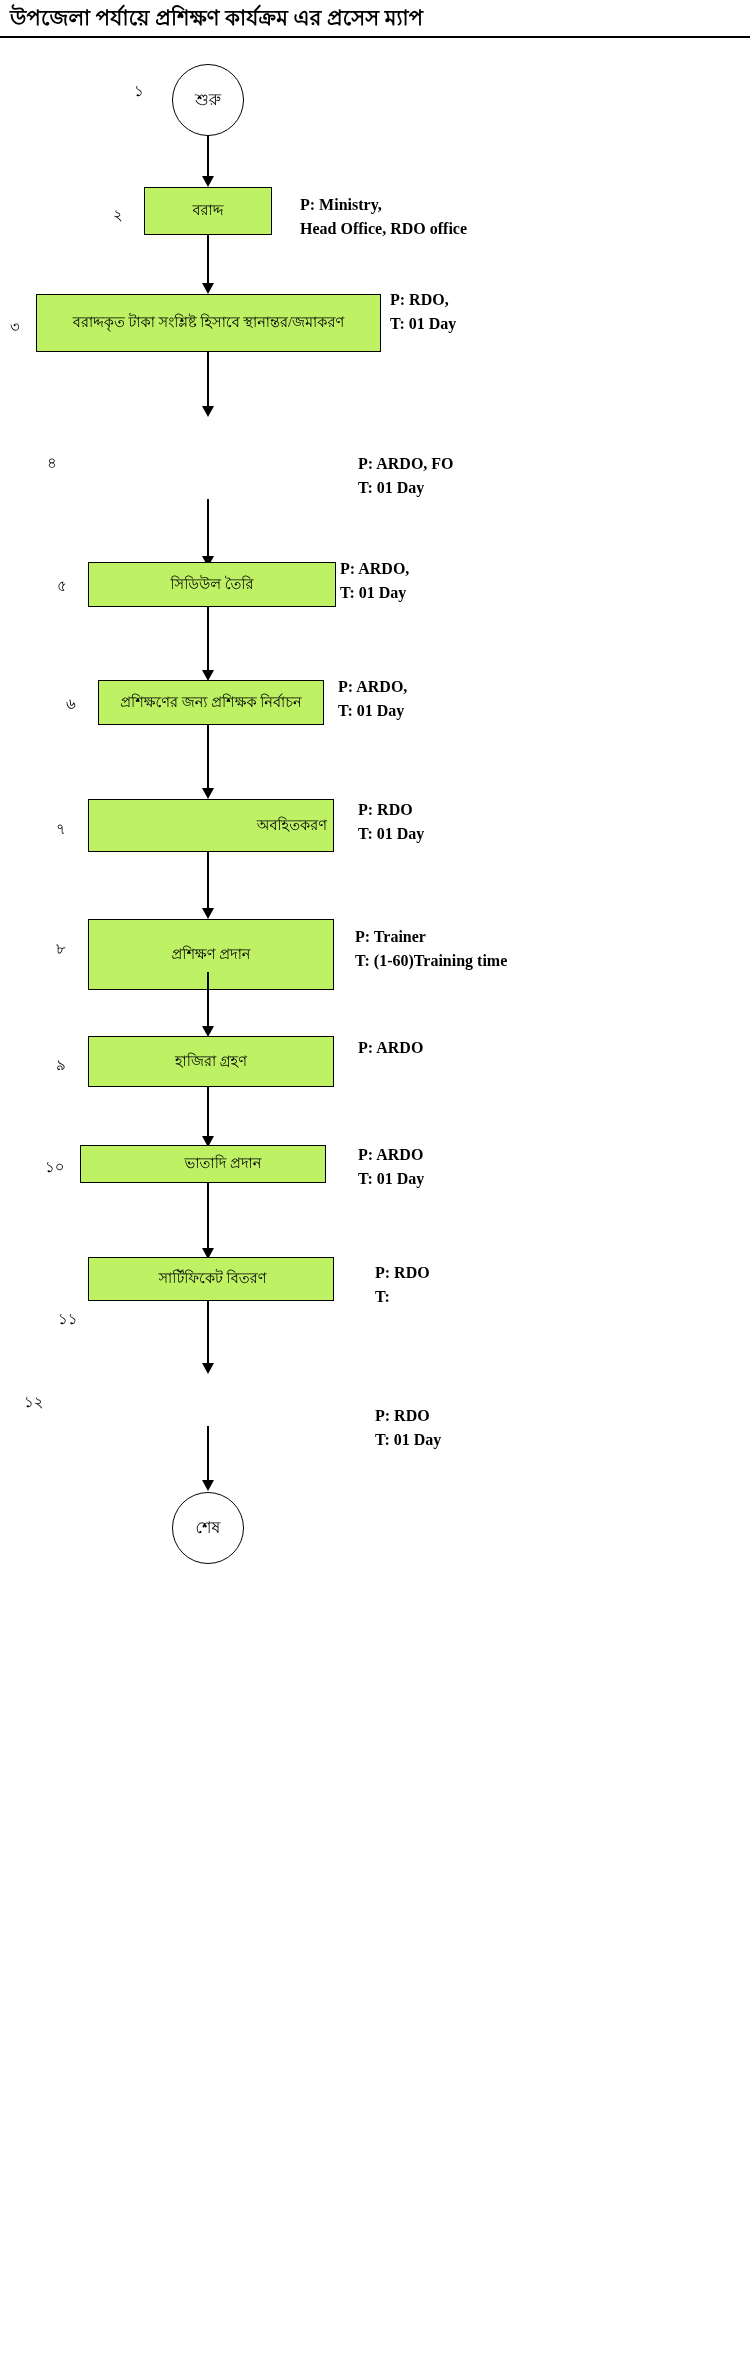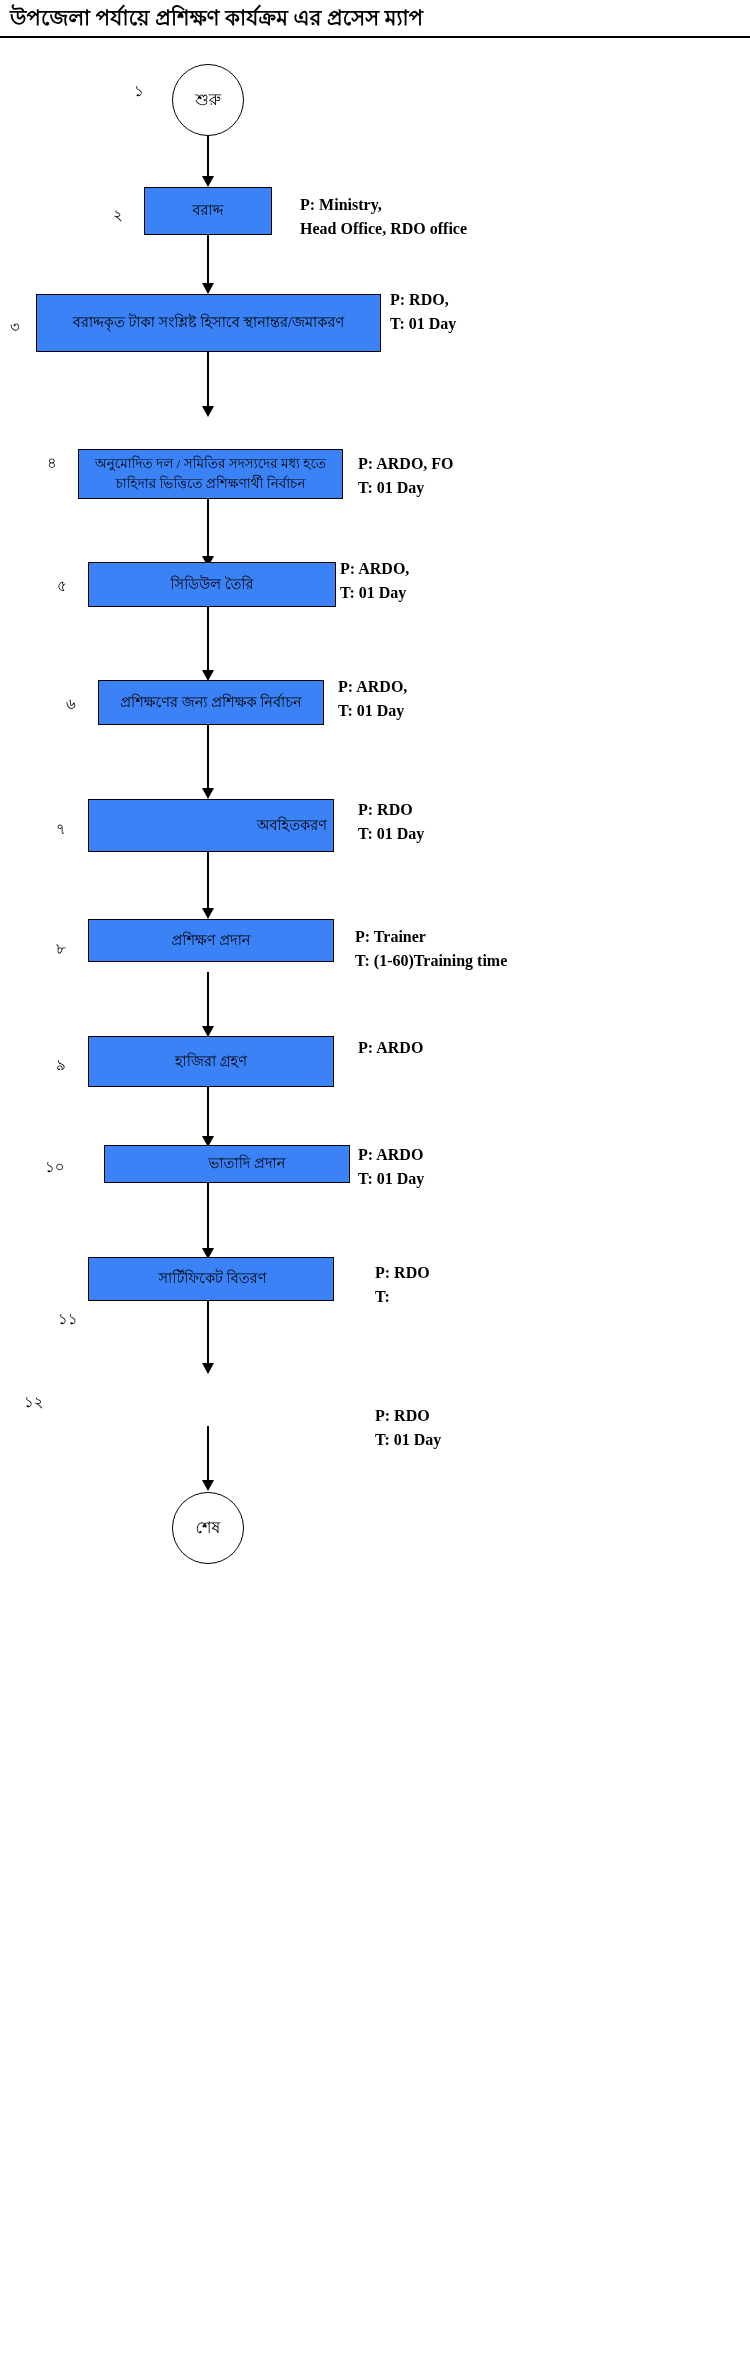--- a/index.html
+++ b/index.html
@@ -34,21 +34,21 @@
     top: 36px;
     width: 750px;
     height: 2px;
     background: #000000;
   }
   
   .node {
     position: absolute;
     box-sizing: border-box;
     border: 1.5px solid #000000;
-    background: #3b82f6;
+    background: #bef264;
     display: flex;
     align-items: center;
     justify-content: center;
     text-align: center;
     font-family: "Liberation Serif", serif;
     font-size: 14.5px;
     line-height: 1.45;
     padding: 2px 6px;
   }
   .terminator {
@@ -122,24 +122,20 @@
 
   <div class="node" style="left:36px; top:294px; width:345px; height:58px;">
     <span>বরাদ্দকৃত টাকা সংশ্লিষ্ট হিসাবে স্থানান্তর/জমাকরণ</span>
   </div>
   <div class="step-num" style="left:10px; top:315px;">৩</div>
   <div class="annot" style="left:390px; top:288px;">P:  RDO,
 T:  01 Day</div>
   <div class="vline" style="left:207px; top:352px; height:58px;"></div>
   <div class="arrowhead" style="left:202px; top:406px;"></div>
 
-  <div class="node" style="left:78px; top:449px; width:265px; height:50px; white-space:pre-line; font-size:13.5px;">
-    <span>অনুমোদিত দল / সমিতির সদস্যদের মধ্য হতে
-চাহিদার ভিত্তিতে প্রশিক্ষণার্থী নির্বাচন</span>
-  </div>
   <div class="step-num" style="left:47px; top:451px;">৪</div>
   <div class="annot" style="left:358px; top:452px;">P:  ARDO, FO
 T:  01 Day</div>
   <div class="vline" style="left:207px; top:499px; height:62px;"></div>
   <div class="arrowhead" style="left:202px; top:556px;"></div>
 
   <div class="node" style="left:88px; top:562px; width:248px; height:45px;">
     <span>সিডিউল তৈরি</span>
   </div>
   <div class="step-num" style="left:57px; top:574px;">৫</div>
@@ -159,38 +155,38 @@
 
   <div class="node" style="left:88px; top:799px; width:246px; height:53px;justify-content:flex-end;">
     <span>অবহিতকরণ</span>
   </div>
   <div class="step-num" style="left:56px; top:817px;">৭</div>
   <div class="annot" style="left:358px; top:798px;">P: RDO
 T:  01 Day</div>
   <div class="vline" style="left:207px; top:852px; height:62px;"></div>
   <div class="arrowhead" style="left:202px; top:908px;"></div>
 
-  <div class="node" style="left:88px; top:919px; width:246px; height:43px;">
+  <div class="node" style="left:88px; top:919px; width:246px; height:71px;">
     <span>প্রশিক্ষণ প্রদান</span>
   </div>
   <div class="step-num" style="left:56px; top:937px;">৮</div>
   <div class="annot" style="left:355px; top:925px;">P: Trainer
 T:  (1-60)Training time</div>
   <div class="vline" style="left:207px; top:972px; height:60px;"></div>
   <div class="arrowhead" style="left:202px; top:1026px;"></div>
 
   <div class="node" style="left:88px; top:1036px; width:246px; height:51px;">
     <span>হাজিরা গ্রহণ</span>
   </div>
   <div class="step-num" style="left:56px; top:1053px;">৯</div>
   <div class="annot" style="left:358px; top:1036px;">P: ARDO</div>
   <div class="vline" style="left:207px; top:1087px; height:54px;"></div>
   <div class="arrowhead" style="left:202px; top:1136px;"></div>
 
-  <div class="node" style="left:104px; top:1145px; width:246px; height:38px;padding-left:46px;">
+  <div class="node" style="left:80px; top:1145px; width:246px; height:38px;padding-left:46px;">
     <span>ভাতাদি প্রদান</span>
   </div>
   <div class="step-num" style="left:45px; top:1155px;">১০</div>
   <div class="annot" style="left:358px; top:1143px;">P: ARDO
 T:  01 Day</div>
   <div class="vline" style="left:207px; top:1183px; height:70px;"></div>
   <div class="arrowhead" style="left:202px; top:1248px;"></div>
 
   <div class="node" style="left:88px; top:1257px; width:246px; height:44px;padding-left:9px;">
     <span>সার্টিফিকেট বিতরণ</span>

